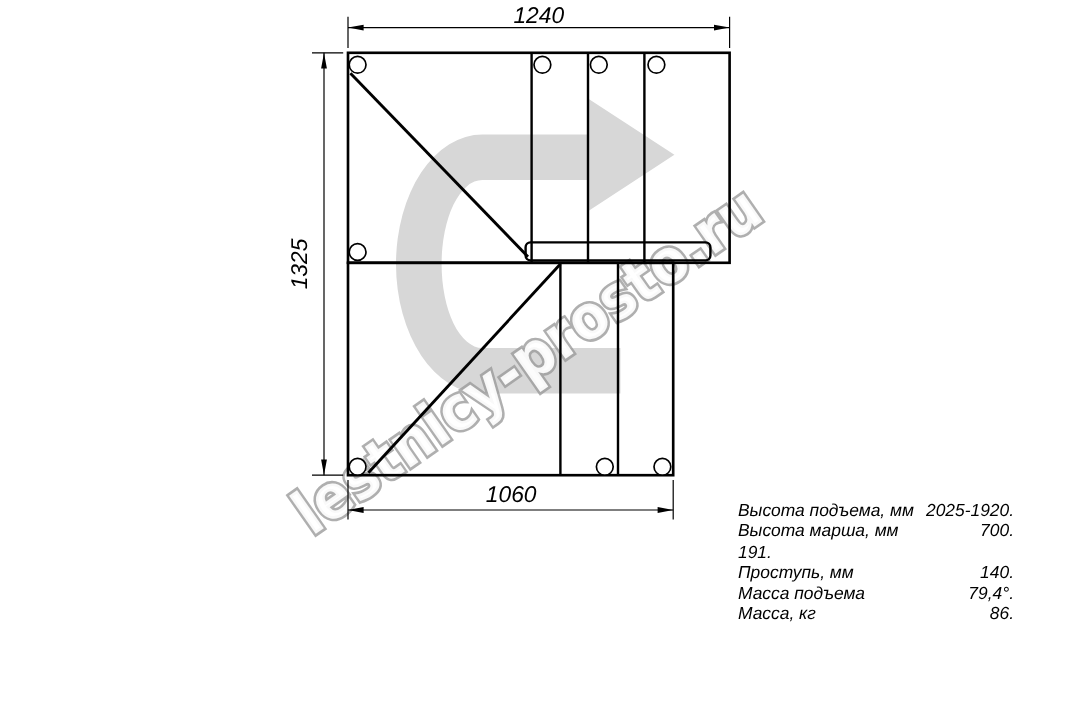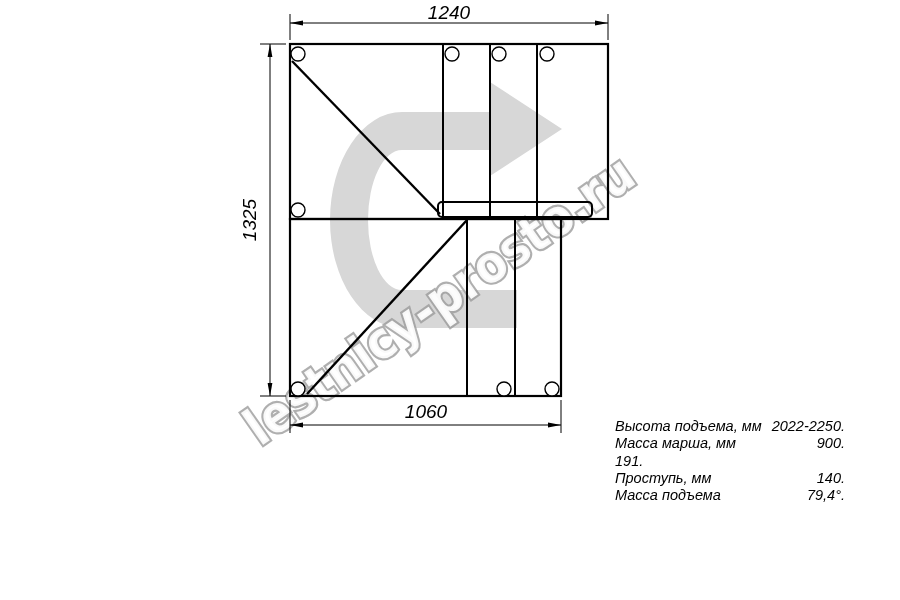--- a/index.html
+++ b/index.html
@@ -123,31 +123,35 @@
       <line class="dim-line" x1="290" y1="425" x2="561" y2="425"></line>
       <polygon class="dim-arrow" points="290,425 303,422.6 303,427.4"></polygon>
       <polygon class="dim-arrow" points="561,425 548,422.6 548,427.4"></polygon>
       <text class="dim-text" x="426" y="418" text-anchor="middle">1060</text>
     </g>
   </svg>
 
   <div class="spec-table">
     <div class="spec-row">
       <span class="spec-label">Высота подъема, мм</span>
-      <span class="spec-value">2022-2250.</span>
+      <span class="spec-value">2025-1920.</span>
     </div>
     <div class="spec-row">
-      <span class="spec-label">Масса марша, мм</span>
-      <span class="spec-value">900.</span>
+      <span class="spec-label">Высота марша, мм</span>
+      <span class="spec-value">700.</span>
     </div>
     <div class="spec-row">
       <span class="spec-value">191.</span>
     </div>
     <div class="spec-row">
       <span class="spec-label">Проступь, мм</span>
       <span class="spec-value">140.</span>
     </div>
     <div class="spec-row">
       <span class="spec-label">Масса подъема</span>
       <span class="spec-value">79,4°.</span>
     </div>
+    <div class="spec-row">
+      <span class="spec-label">Масса, кг</span>
+      <span class="spec-value">86.</span>
+    </div>
   </div>
 </div>
 
 </body></html>

